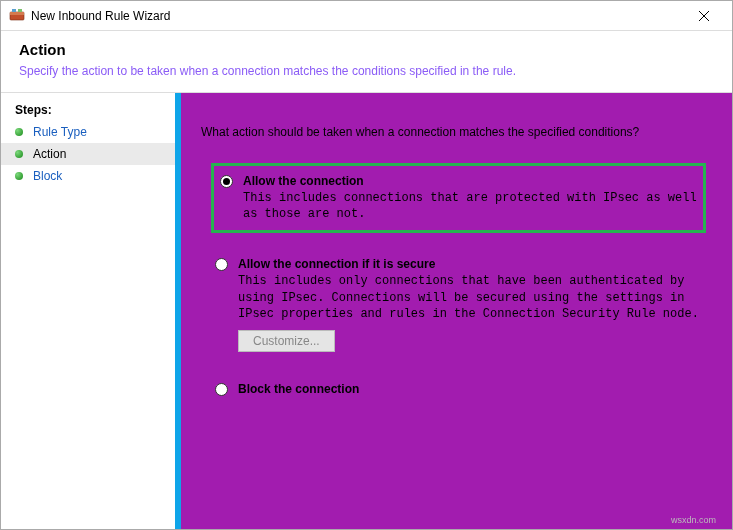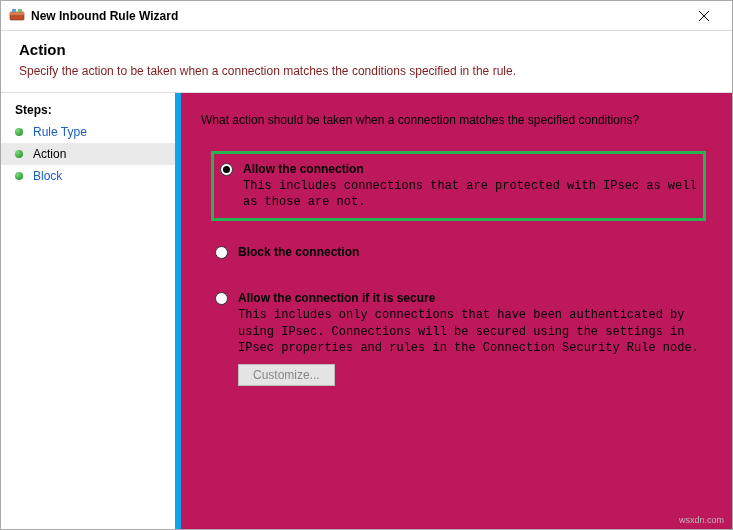--- a/index.html
+++ b/index.html
@@ -18,21 +18,20 @@
       background: #fff;
       display: flex;
       flex-direction: column;
     }
     .titlebar {
       height: 30px;
       display: flex;
       align-items: center;
       padding: 0 8px;
       border-bottom: 1px solid #ddd;
-      font-weight: bold;
     }
     .titlebar-icon {
       width: 16px;
       height: 16px;
       margin-right: 6px;
     }
     .titlebar-title {
       flex: 1;
       font-size: 12px;
     }
@@ -50,21 +49,21 @@
       border-bottom: 1px solid #ddd;
     }
     .header-title {
       font-size: 15px;
       font-weight: bold;
       color: #000;
       margin-bottom: 6px;
     }
     .header-desc {
       font-size: 12px;
-      color: #7f1d1d;
+      color: #8b5cf6;
     }
     .body {
       flex: 1;
       display: flex;
       background: #f0f0f0;
     }
     .sidebar {
       width: 180px;
       background: #fff;
       border-right: 6px solid #0ea5e9;
@@ -90,22 +89,22 @@
       height: 8px;
       border-radius: 50%;
       margin-right: 10px;
       background: radial-gradient(circle at 30% 30%, #7cd97c, #1a8a1a);
       flex-shrink: 0;
     }
     .step-link { color: #1a5fbf; }
     .step-current { color: #000; }
     .main {
       flex: 1;
-      padding: 20px 26px 20px 20px;
-      background: #be185d;
+      padding: 32px 26px 20px 20px;
+      background: #a21caf;
       position: relative;
     }
     .main-question {
       font-size: 12px;
       margin-bottom: 24px;
     }
     .options { padding-left: 10px; }
     .option {
       display: flex;
       align-items: flex-start;
@@ -151,21 +150,21 @@
       margin-top: 8px;
       padding: 3px 14px;
       border: 1px solid #bbb;
       background: #e5e5e5;
       color: #888;
       font-size: 12px;
       font-family: inherit;
     }
     .watermark {
       position: absolute;
-      right: 8px;
+      right: 16px;
       bottom: 4px;
       font-size: 9px;
       color: #bbb;
       font-family: Arial, sans-serif;
     }
   </style>
 </head>
 <body>
 
 <div class="window">
@@ -221,33 +220,33 @@
           <span class="radio selected"></span>
           <div class="option-body">
             <div class="option-label">Allow the connection</div>
             <div class="option-desc">This includes connections that are protected with IPsec as well as those are not.</div>
           </div>
         </div>
 
         <div class="option">
           <span class="radio"></span>
           <div class="option-body">
-            <div class="option-label">Block the connection</div>
-          </div>
-        </div>
-
-        <div class="option">
-          <span class="radio"></span>
-          <div class="option-body">
             <div class="option-label">Allow the connection if it is secure</div>
             <div class="option-desc">This includes only connections that have been authenticated by using IPsec. Connections will be secured using the settings in IPsec properties and rules in the Connection Security Rule node.</div>
             <button class="customize-btn" disabled="">Customize...</button>
           </div>
         </div>
 
+        <div class="option">
+          <span class="radio"></span>
+          <div class="option-body">
+            <div class="option-label">Block the connection</div>
+          </div>
+        </div>
+
       </div>
 
       <div class="watermark">wsxdn.com</div>
     </div>
 
   </div>
 
 </div>
 
 </body></html>

